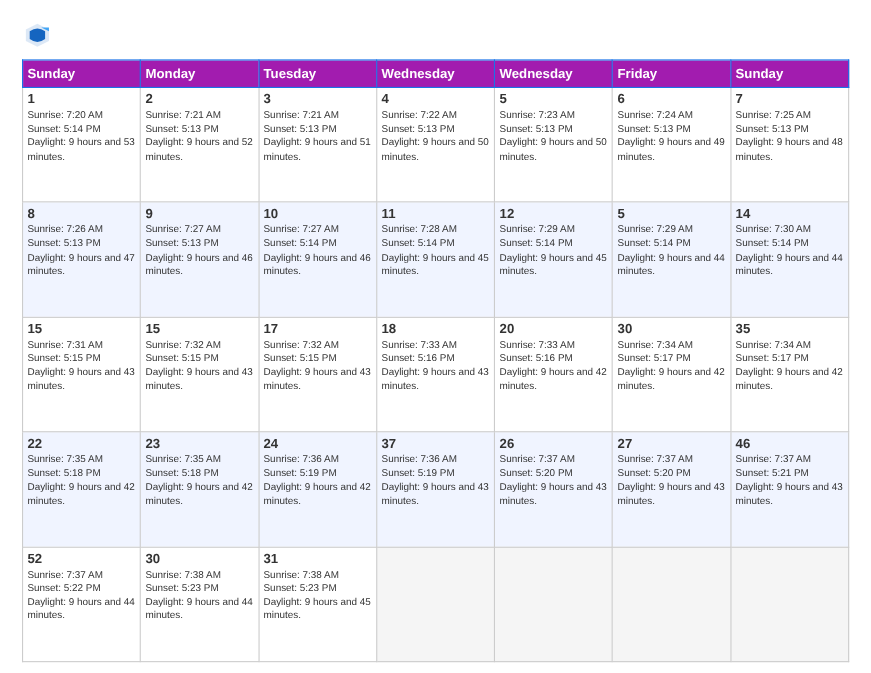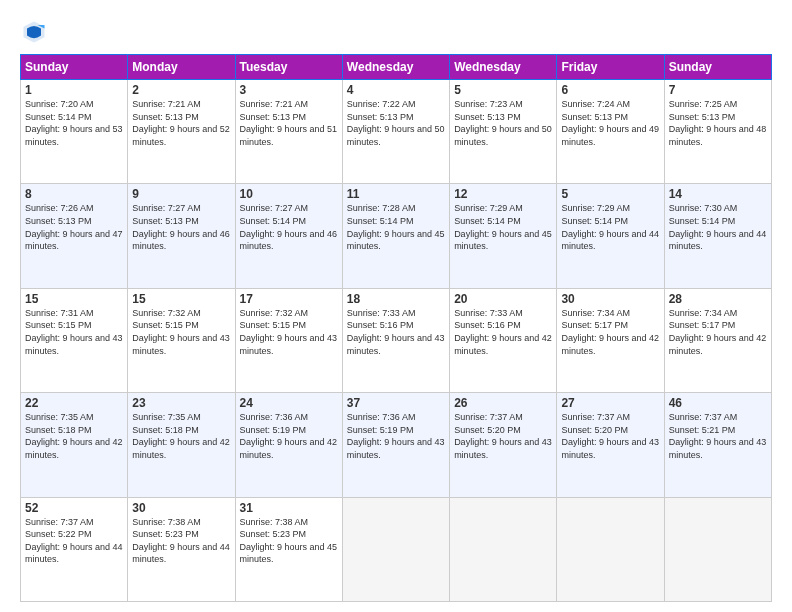--- a/index.html
+++ b/index.html
@@ -212,21 +212,21 @@
           </td>
           <td>
             <span class="day-num">20</span>
             <div class="day-info">Sunrise: 7:33 AM<br>Sunset: 5:16 PM<br>Daylight: 9 hours and 42 minutes.</div>
           </td>
           <td>
             <span class="day-num">30</span>
             <div class="day-info">Sunrise: 7:34 AM<br>Sunset: 5:17 PM<br>Daylight: 9 hours and 42 minutes.</div>
           </td>
           <td>
-            <span class="day-num">28</span>
+            <span class="day-num">35</span>
             <div class="day-info">Sunrise: 7:34 AM<br>Sunset: 5:17 PM<br>Daylight: 9 hours and 42 minutes.</div>
           </td>
         </tr>
         <tr>
           <td>
             <span class="day-num">22</span>
             <div class="day-info">Sunrise: 7:35 AM<br>Sunset: 5:18 PM<br>Daylight: 9 hours and 42 minutes.</div>
           </td>
           <td>
             <span class="day-num">23</span>

